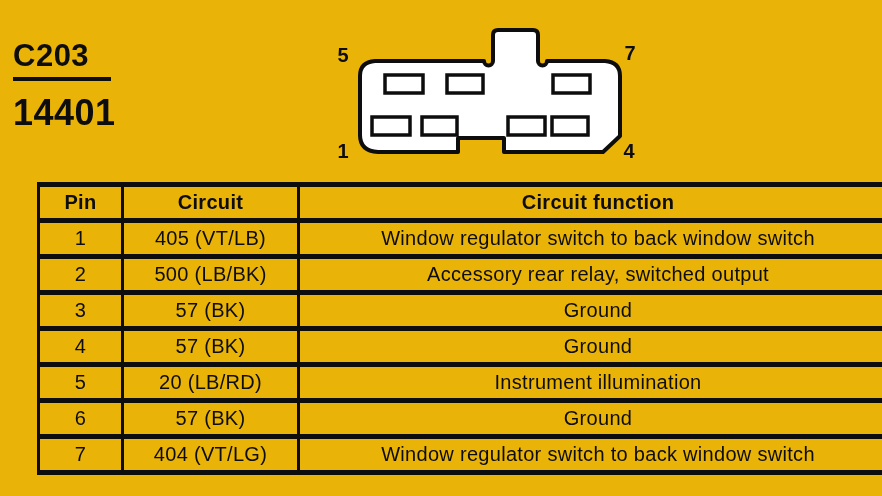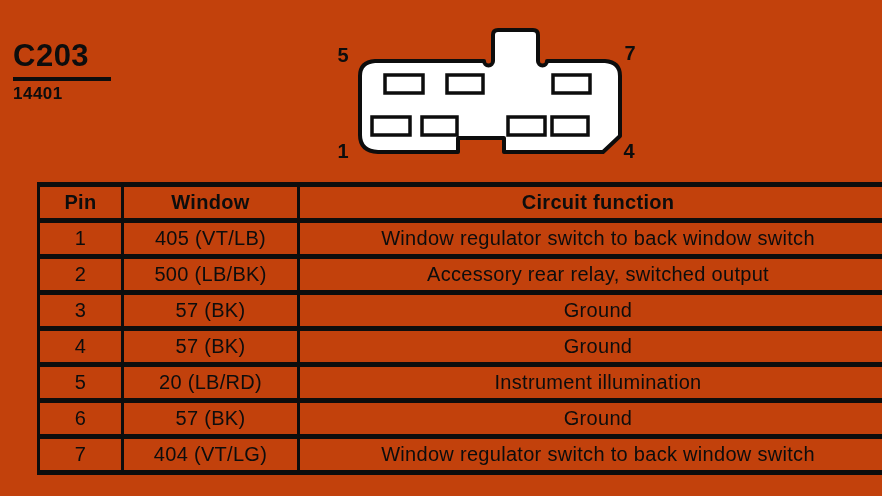--- a/index.html
+++ b/index.html
@@ -1,34 +1,34 @@
 <!DOCTYPE html>
 <html><head>
 <meta charset="utf-8">
 <style>
   html,body{margin:0;padding:0;}
   .page{
     position:relative;
     width:882px;height:496px;
-    background:#c2410c;
+    background:#eab308;
     color:#0d0d0d;
     font-family:"Liberation Sans", sans-serif;
     overflow:hidden;
   }
   
   .connector-id{
     position:absolute;left:13px;top:38px;
     font-size:31px;font-weight:bold;letter-spacing:0.5px;
     border-bottom:4px solid #0d0d0d;
     padding:0 22px 3px 0;
     display:inline-block;
   }
   .part-number{
-    position:absolute;left:13px;top:84px;
-    font-size:17px;font-weight:bold;letter-spacing:0.5px;
+    position:absolute;left:13px;top:92px;
+    font-size:36px;font-weight:bold;letter-spacing:0.5px;
   }
   .description{
     position:absolute;left:13px;top:124px;
     font-size:15px;line-height:17px;
   }
   
   .connector-svg{position:absolute;left:326px;top:22px;}
   .connector-svg text{
     font-family:"Liberation Sans", sans-serif;
     font-size:20px;font-weight:600;fill:#0d0d0d;
@@ -100,21 +100,21 @@
     <text x="343" y="62" text-anchor="middle">5</text>
     <text x="630" y="60" text-anchor="middle">7</text>
     <text x="343" y="158" text-anchor="middle">1</text>
     <text x="629" y="158" text-anchor="middle">4</text>
   </svg>
 
   <table class="pinout">
     <thead>
       <tr>
         <th class="col-pin">Pin</th>
-        <th class="col-circuit">Window</th>
+        <th class="col-circuit">Circuit</th>
         <th class="col-function">Circuit function</th>
       </tr>
     </thead>
     <tbody>
       <tr>
         <td>1</td>
         <td>405 (VT/LB)</td>
         <td class="cell-function">Window regulator switch to back window switch</td>
       </tr>
       <tr>

